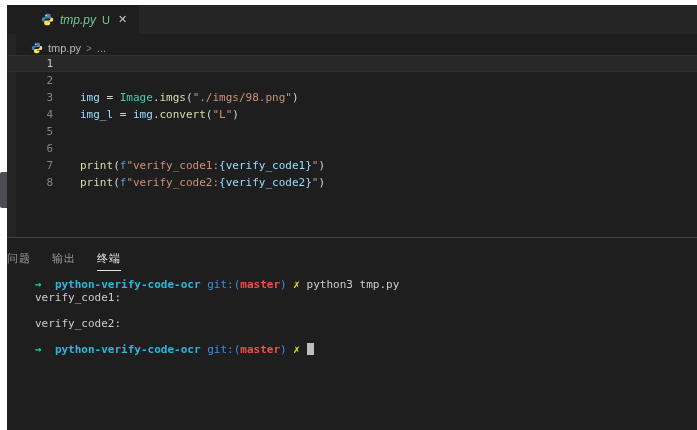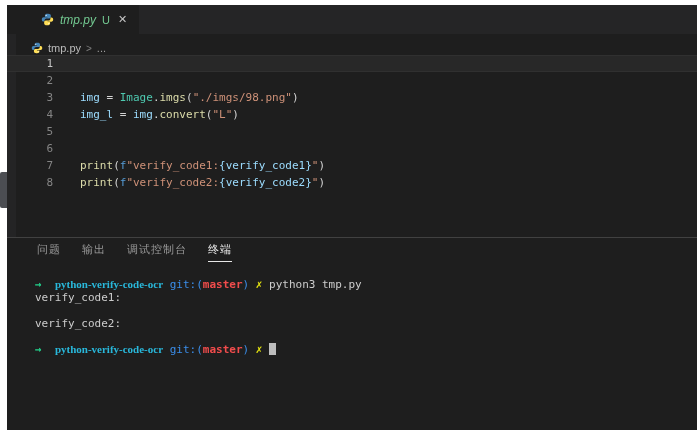--- a/index.html
+++ b/index.html
@@ -56,37 +56,37 @@
   .sg-fn{color:var(--c-fn);}
   .sg-var{color:var(--c-var);}
   .sg-str{color:var(--c-str);}
   .sg-plain{color:var(--c-plain);}
   
   .panel{
     position:absolute;left:0;top:232px;right:0;bottom:0;
     border-top:1px solid #414141;background:#1e1e1e;
   }
   .panel-tabs{
-    display:flex;gap:21px;padding-left:30px;height:32px;
-    align-items:flex-start;font-size:11px;color:#9a9a9a;
+    display:flex;gap:21px;height:32px;
+    align-items:flex-end;font-size:11px;color:#9a9a9a;
   }
   .ptab{position:relative;padding:4px 0;cursor:pointer;letter-spacing:1px;}
   .ptab.active{color:#e7e7e7;}
   .ptab.active::after{
     content:"";position:absolute;left:0;right:0;bottom:-1px;height:1px;background:#e7e7e7;
   }
   .terminal{
     position:absolute;left:28px;top:40px;right:0;
     font-family:"DejaVu Sans Mono", monospace;
     font-size:11px;line-height:13px;color:var(--c-term-fg);
     white-space:pre;
   }
   .t-line{height:13px;}
   .t-arrow{color:var(--c-term-green);font-weight:700;}
-  .t-dir{color:var(--c-term-cyan);font-weight:700;font-family:Liberation Serif, serif;}
+  .t-dir{color:var(--c-term-cyan);font-weight:700;}
   .t-git{color:var(--c-term-blue);font-weight:400;}
   .t-branch{color:var(--c-term-red);font-weight:700;}
   .t-err{color:var(--c-term-yellow);font-weight:700;}
   .t-plain{color:var(--c-term-fg);}
   .t-cursor{
     display:inline-block;width:7px;height:12px;background:#bdbdbd;
     vertical-align:-2px;
   }
   
   .left-strip{
@@ -144,18 +144,17 @@
       <div class="code-line"><span class="num">5</span></div>
       <div class="code-line"><span class="num">6</span></div>
       <div class="code-line"><span class="num">7</span><span class="code"><span class="sg-fn">print</span><span class="sg-plain">(</span><span class="sg-kw2">f</span><span class="sg-str">"verify_code1:</span><span class="sg-var">{verify_code1}</span><span class="sg-str">"</span><span class="sg-plain">)</span></span></div>
       <div class="code-line"><span class="num">8</span><span class="code"><span class="sg-fn">print</span><span class="sg-plain">(</span><span class="sg-kw2">f</span><span class="sg-str">"verify_code2:</span><span class="sg-var">{verify_code2}</span><span class="sg-str">"</span><span class="sg-plain">)</span></span></div>
     </div>
 
   <div class="panel">
     <div class="panel-tabs" id="panel-tabs">
         <span class="ptab">问题</span>
         <span class="ptab">输出</span>
-        <span class="ptab">调试控制台</span>
         <span class="ptab active">终端</span>
       </div>
     <div class="terminal" id="terminal"><div class="t-line"><span class="t-arrow">→</span><span class="t-plain">  </span><span class="t-dir">python-verify-code-ocr</span><span class="t-plain"> </span><span class="t-git">git:(</span><span class="t-branch">master</span><span class="t-git">)</span><span class="t-plain"> </span><span class="t-err">✗</span><span class="t-plain"> </span><span class="t-plain">python3 tmp.py</span></div><div class="t-line"><span class="t-plain">verify_code1:</span></div><div class="t-line"></div><div class="t-line"><span class="t-plain">verify_code2:</span></div><div class="t-line"></div><div class="t-line"><span class="t-arrow">→</span><span class="t-plain">  </span><span class="t-dir">python-verify-code-ocr</span><span class="t-plain"> </span><span class="t-git">git:(</span><span class="t-branch">master</span><span class="t-git">)</span><span class="t-plain"> </span><span class="t-err">✗</span><span class="t-plain"> </span><span class="t-cursor"></span></div></div>
   </div>
 </div>
 
 </body></html>

